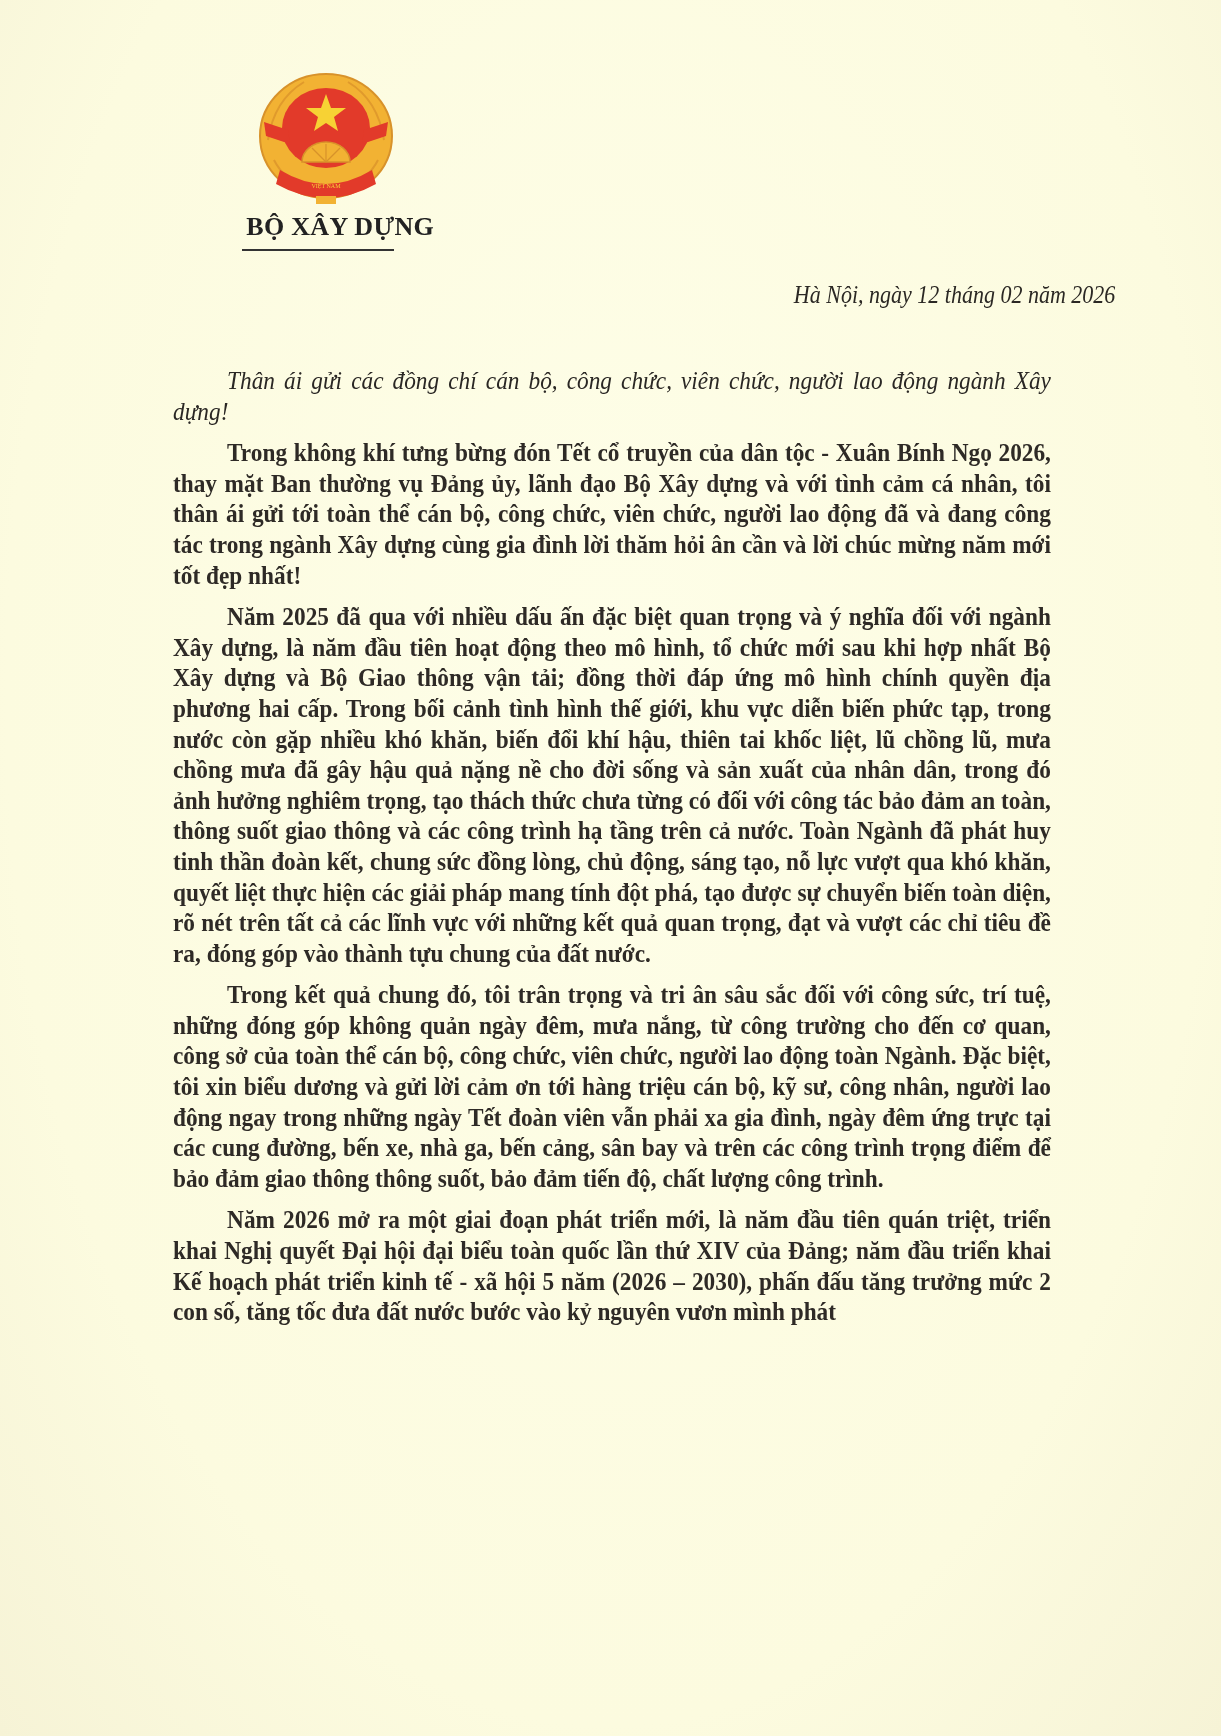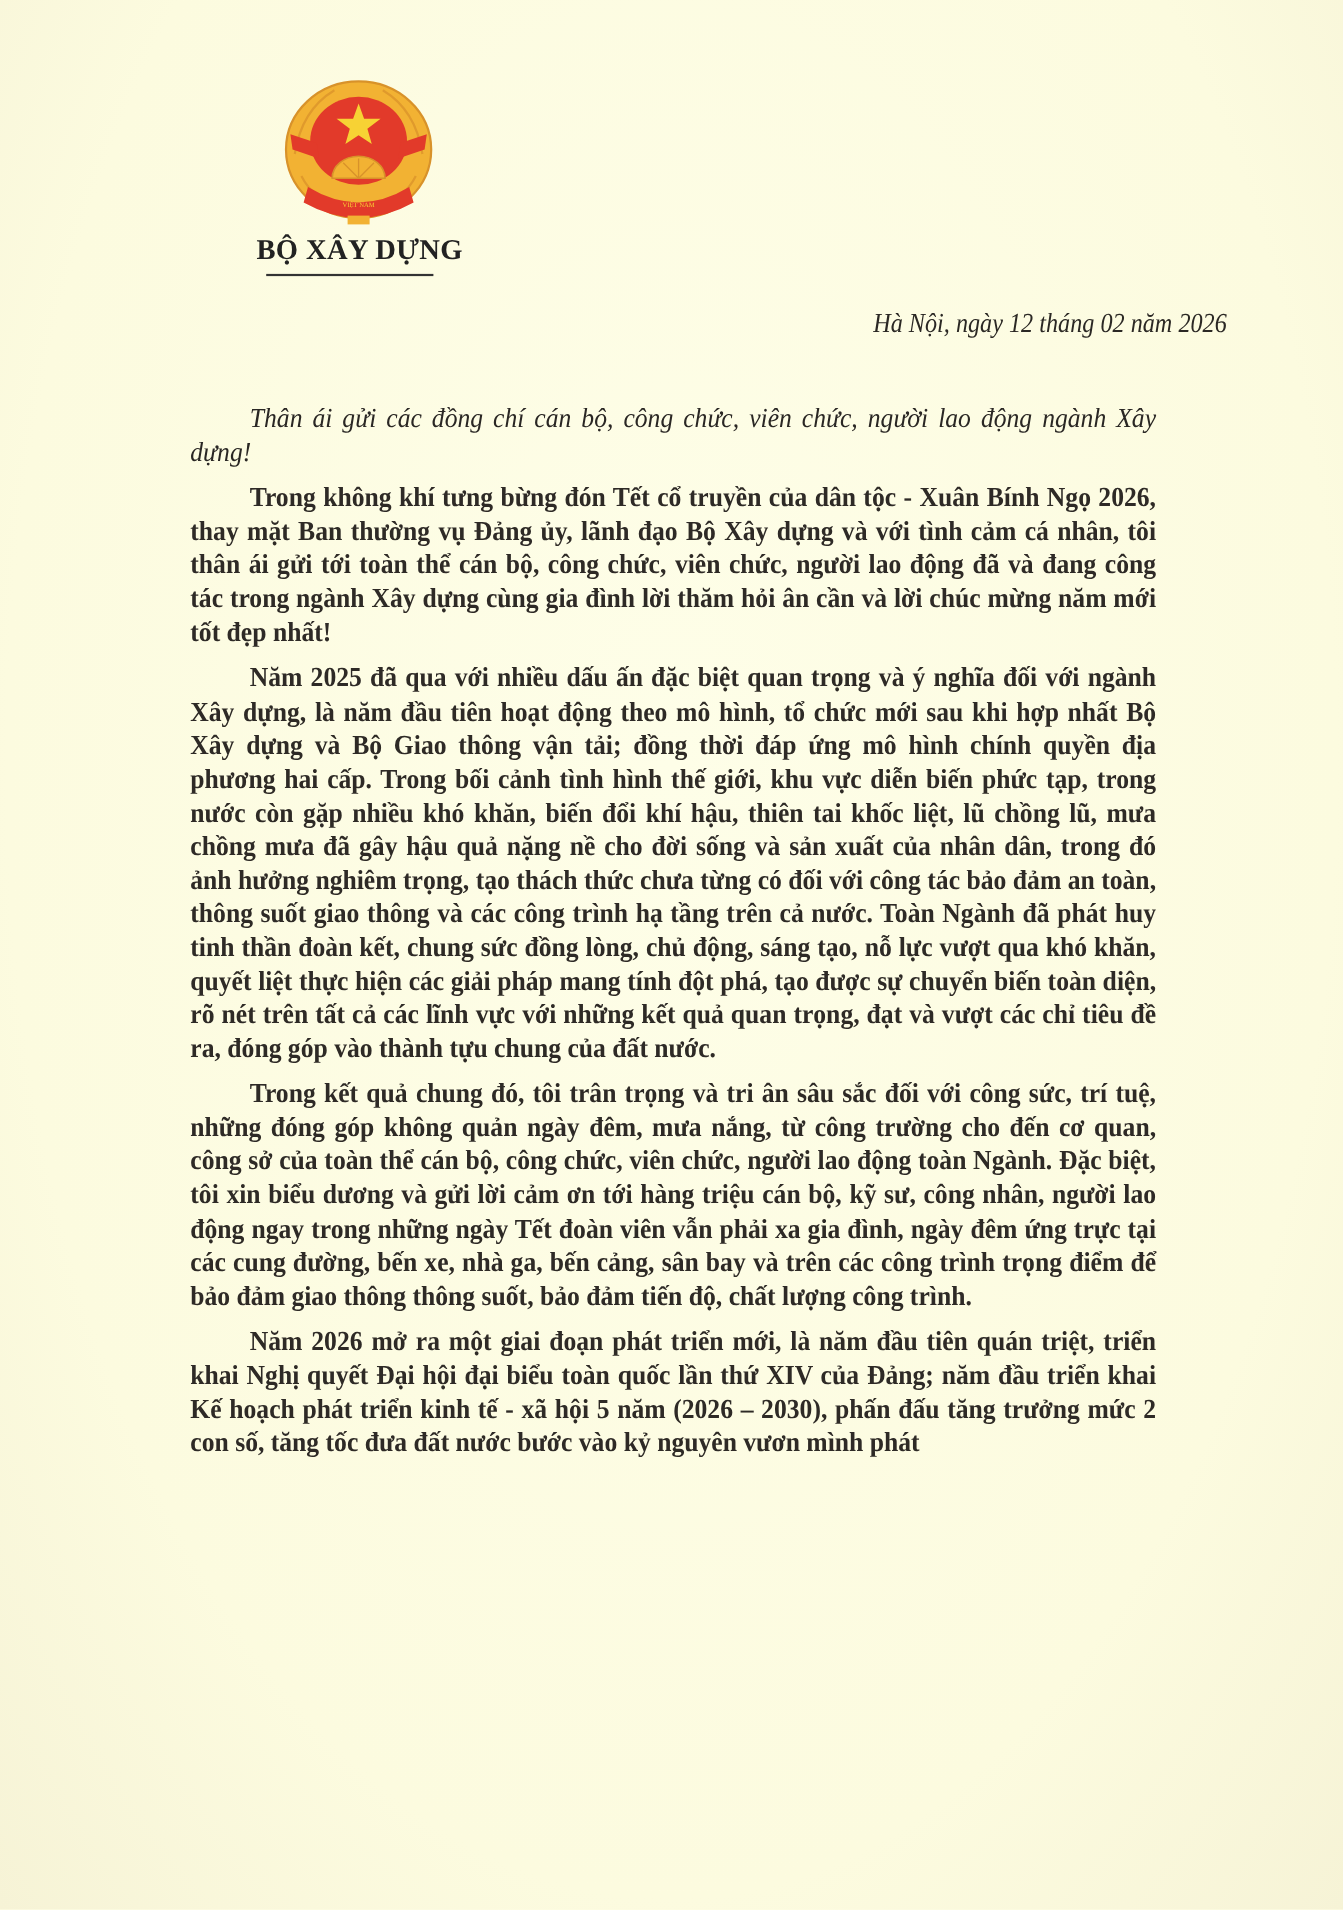--- a/index.html
+++ b/index.html
@@ -12,21 +12,21 @@
   }
   .page {
     position: absolute; left: 0; top: 0; width: 1221px; height: 1736px;
     background: radial-gradient(ellipse at 50% 40%, #fefee8 0%, #fcfbdf 70%, #f6f3d6 100%);
   }
   .emblem {
     position: absolute; left: 254px; top: 70px; width: 144px; height: 140px;
   }
   .org-name {
     position: absolute; left: 220px; top: 212px; width: 214px;
-    font-size: 26px; font-weight: bold; text-align: center; letter-spacing: 0.3px;
+    font-size: 26px; font-weight: bold; text-align: right; letter-spacing: 0.3px;
     color: #222;
   }
   .org-rule {
     position: absolute; left: 242px; top: 249px; width: 152px; height: 1.5px; background: #333;
   }
   .date-line {
     position: absolute; right: 106px; top: 281px;
     font-style: italic; font-size: 25px; color: #2b2824;
     transform: scaleX(0.88); transform-origin: right center;
   }

